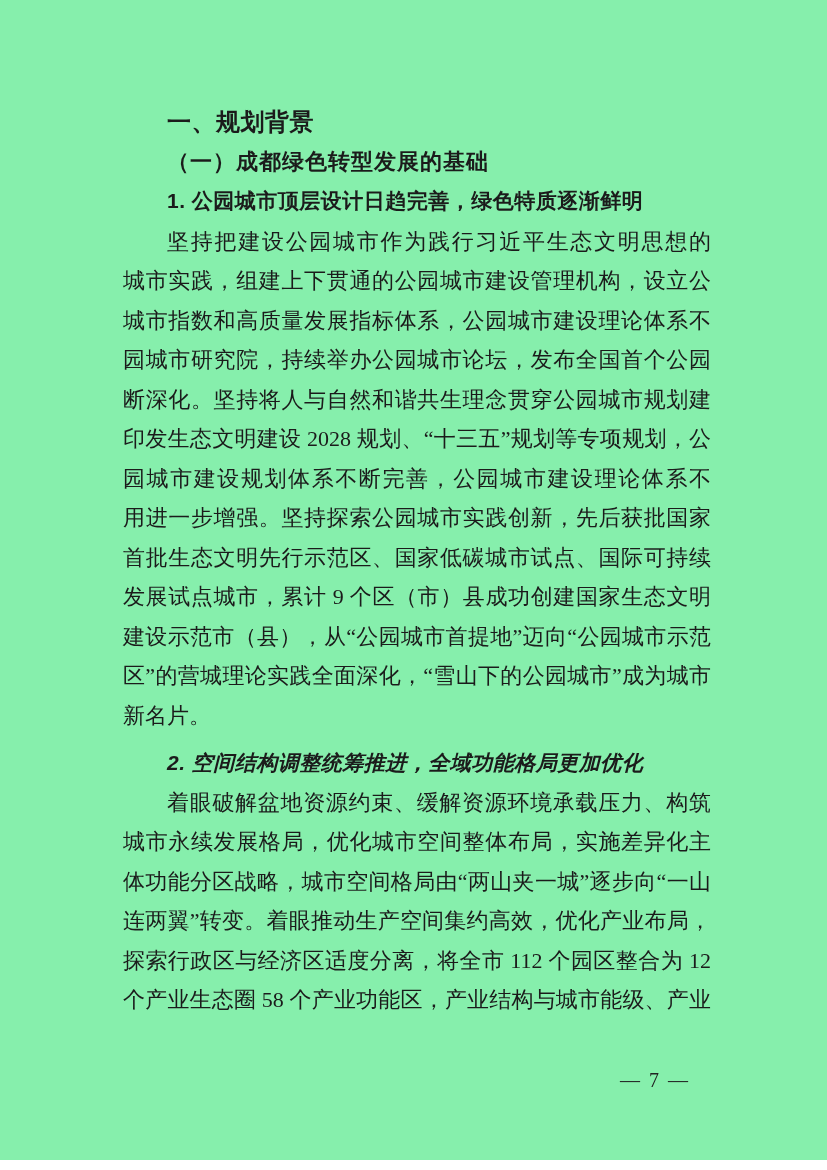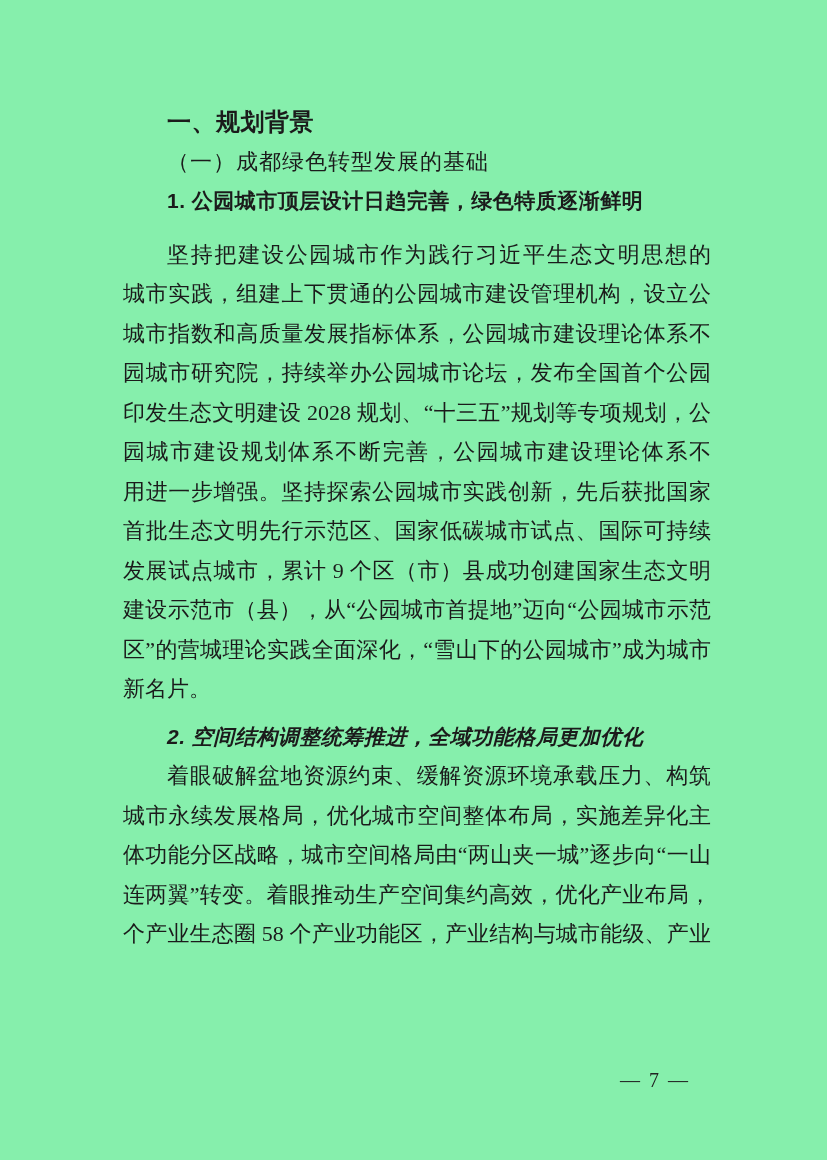--- a/index.html
+++ b/index.html
@@ -25,36 +25,36 @@
   .h1 {
     font-family: "Liberation Sans", "DejaVu Sans", sans-serif;
     font-weight: 700;
     font-size: 24px;
     line-height: 39.5px;
     text-indent: 44px;
     letter-spacing: 0.5px;
   }
   .h2 {
     font-family: "Liberation Serif", "DejaVu Serif", serif;
-    font-weight: 400;
+    font-weight: 700;
     font-size: 22px;
     line-height: 39.5px;
     text-indent: 44px;
     letter-spacing: 1px;
   }
   .h3 {
     font-family: "Liberation Sans", "DejaVu Sans", sans-serif;
     font-weight: 700;
     font-size: 21px;
     line-height: 39.5px;
     text-indent: 44px;
     letter-spacing: 0.5px;
   }
   .para { margin: 0; }
-  .para-1 { margin-top: 14px; }
+  .para-1 { margin-top: 1px; }
   .h3-2 { margin-top: 8px; font-style: italic; }
   .line {
     font-size: 22px;
     line-height: 39.5px;
     text-align: justify;
     text-align-last: justify;
     
     text-justify: inter-character;
   }
   .line.first { text-indent: 44px; }
@@ -81,38 +81,40 @@
     <div class="h1">一、规划背景</div>
     <div class="h2">（一）成都绿色转型发展的基础</div>
 
     <div>
       <div class="h3">1. 公园城市顶层设计日趋完善，绿色特质逐渐鲜明</div>
       <div class="para para-1">
         <div class="line first">坚持把建设公园城市作为践行习近平生态文明思想的</div>
         <div class="line">城市实践，组建上下贯通的公园城市建设管理机构，设立公</div>
         <div class="line">城市指数和高质量发展指标体系，公园城市建设理论体系不</div>
         <div class="line">园城市研究院，持续举办公园城市论坛，发布全国首个公园</div>
+        <div class="line">断深化。坚持将人与自然和谐共生理念贯穿公园城市规划建</div>
         <div class="line">印发生态文明建设 2028 规划、“十三五”规划等专项规划，公</div>
         <div class="line">园城市建设规划体系不断完善，公园城市建设理论体系不</div>
         <div class="line">用进一步增强。坚持探索公园城市实践创新，先后获批国家</div>
         <div class="line">首批生态文明先行示范区、国家低碳城市试点、国际可持续</div>
         <div class="line">发展试点城市，累计 9 个区（市）县成功创建国家生态文明</div>
         <div class="line">建设示范市（县），从“公园城市首提地”迈向“公园城市示范</div>
         <div class="line">区”的营城理论实践全面深化，“雪山下的公园城市”成为城市</div>
         <div class="line last">新名片。</div>
       </div>
     </div>
 
     <div>
       <div class="h3 h3-2">2. 空间结构调整统筹推进，全域功能格局更加优化</div>
       <div class="para">
         <div class="line first">着眼破解盆地资源约束、缓解资源环境承载压力、构筑</div>
         <div class="line">城市永续发展格局，优化城市空间整体布局，实施差异化主</div>
         <div class="line">体功能分区战略，城市空间格局由“两山夹一城”逐步向“一山</div>
         <div class="line">连两翼”转变。着眼推动生产空间集约高效，优化产业布局，</div>
+        <div class="line">探索行政区与经济区适度分离，将全市 112 个园区整合为 12</div>
         <div class="line">个产业生态圈 58 个产业功能区，产业结构与城市能级、产业</div>
       </div>
     </div>
 
   </div>
 
   <div class="page-number">— 7 —</div>
 </div>
 
 </body></html>

